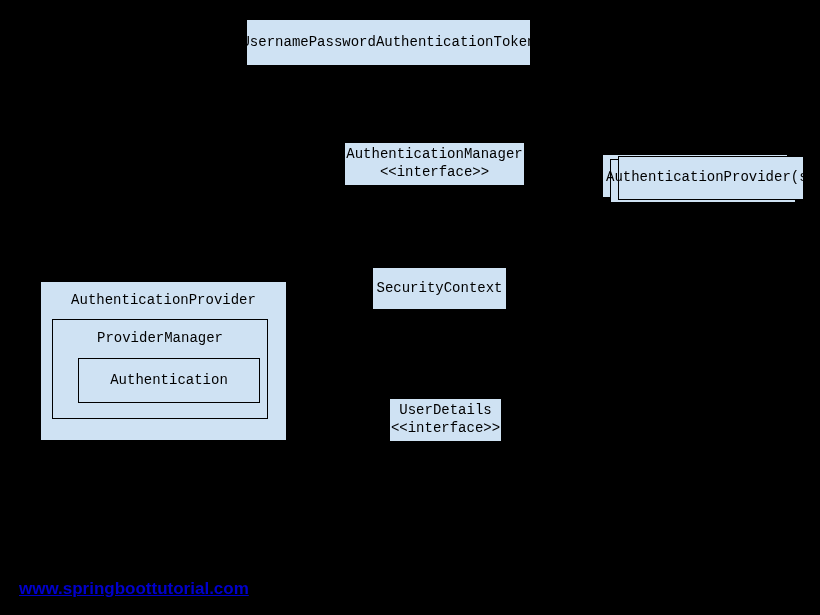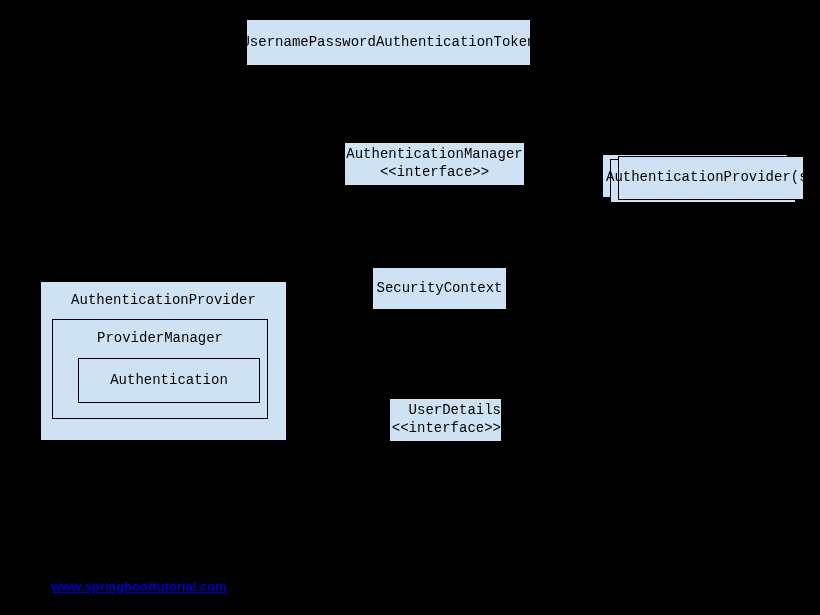--- a/index.html
+++ b/index.html
@@ -39,28 +39,28 @@
   .b-filter           { left: 115px; top: 159px; width: 143px; height: 43px; }
   .b-manager          { left: 344px; top: 142px; width: 181px; height: 44px; flex-direction: column; }
   .b-prov-front       { left: 618px; top: 156px; width: 186px; height: 44px; z-index: 3; }
   .b-prov-mid         { left: 610px; top: 159px; width: 186px; height: 44px; z-index: 2; }
   .b-prov-back        { left: 602px; top: 154px; width: 186px; height: 44px; z-index: 1; }
   .b-sch              { left: 40px;  top: 281px; width: 247px; height: 160px; justify-content: center; }
   .b-sc               { left: 11px;  top: 37px;  width: 216px; height: 100px; }
   .b-auth             { left: 25px;  top: 38px;  width: 182px; height: 45px; }
   .b-pm               { left: 372px; top: 267px; width: 135px; height: 43px; }
   .b-uds              { left: 635px; top: 295px; width: 155px; height: 45px; }
-  .b-ud               { left: 389px; top: 398px; width: 113px; height: 44px; flex-direction: column; align-items: flex-end; }
+  .b-ud               { left: 389px; top: 398px; width: 113px; height: 44px; flex-direction: column; align-items: center; }
   .b-user             { left: 420px; top: 494px; width: 51px;  height: 44px; }
   .nested { position: absolute; }
   .footer-link {
     position: absolute;
-    left: 51px;
+    left: 19px;
     top: 579px;
-    font-size: 13px;
+    font-size: 17px;
     font-weight: bold;
     color: var(--link, #0000cc);
     text-decoration: underline;
     cursor: pointer;
   }
 </style>
 </head>
 <body>
 
 <div class="canvas" style="--bg: #000000; --fill: #cfe2f3; --border: #000000; --text: #000000; --link: #0000cc;">

